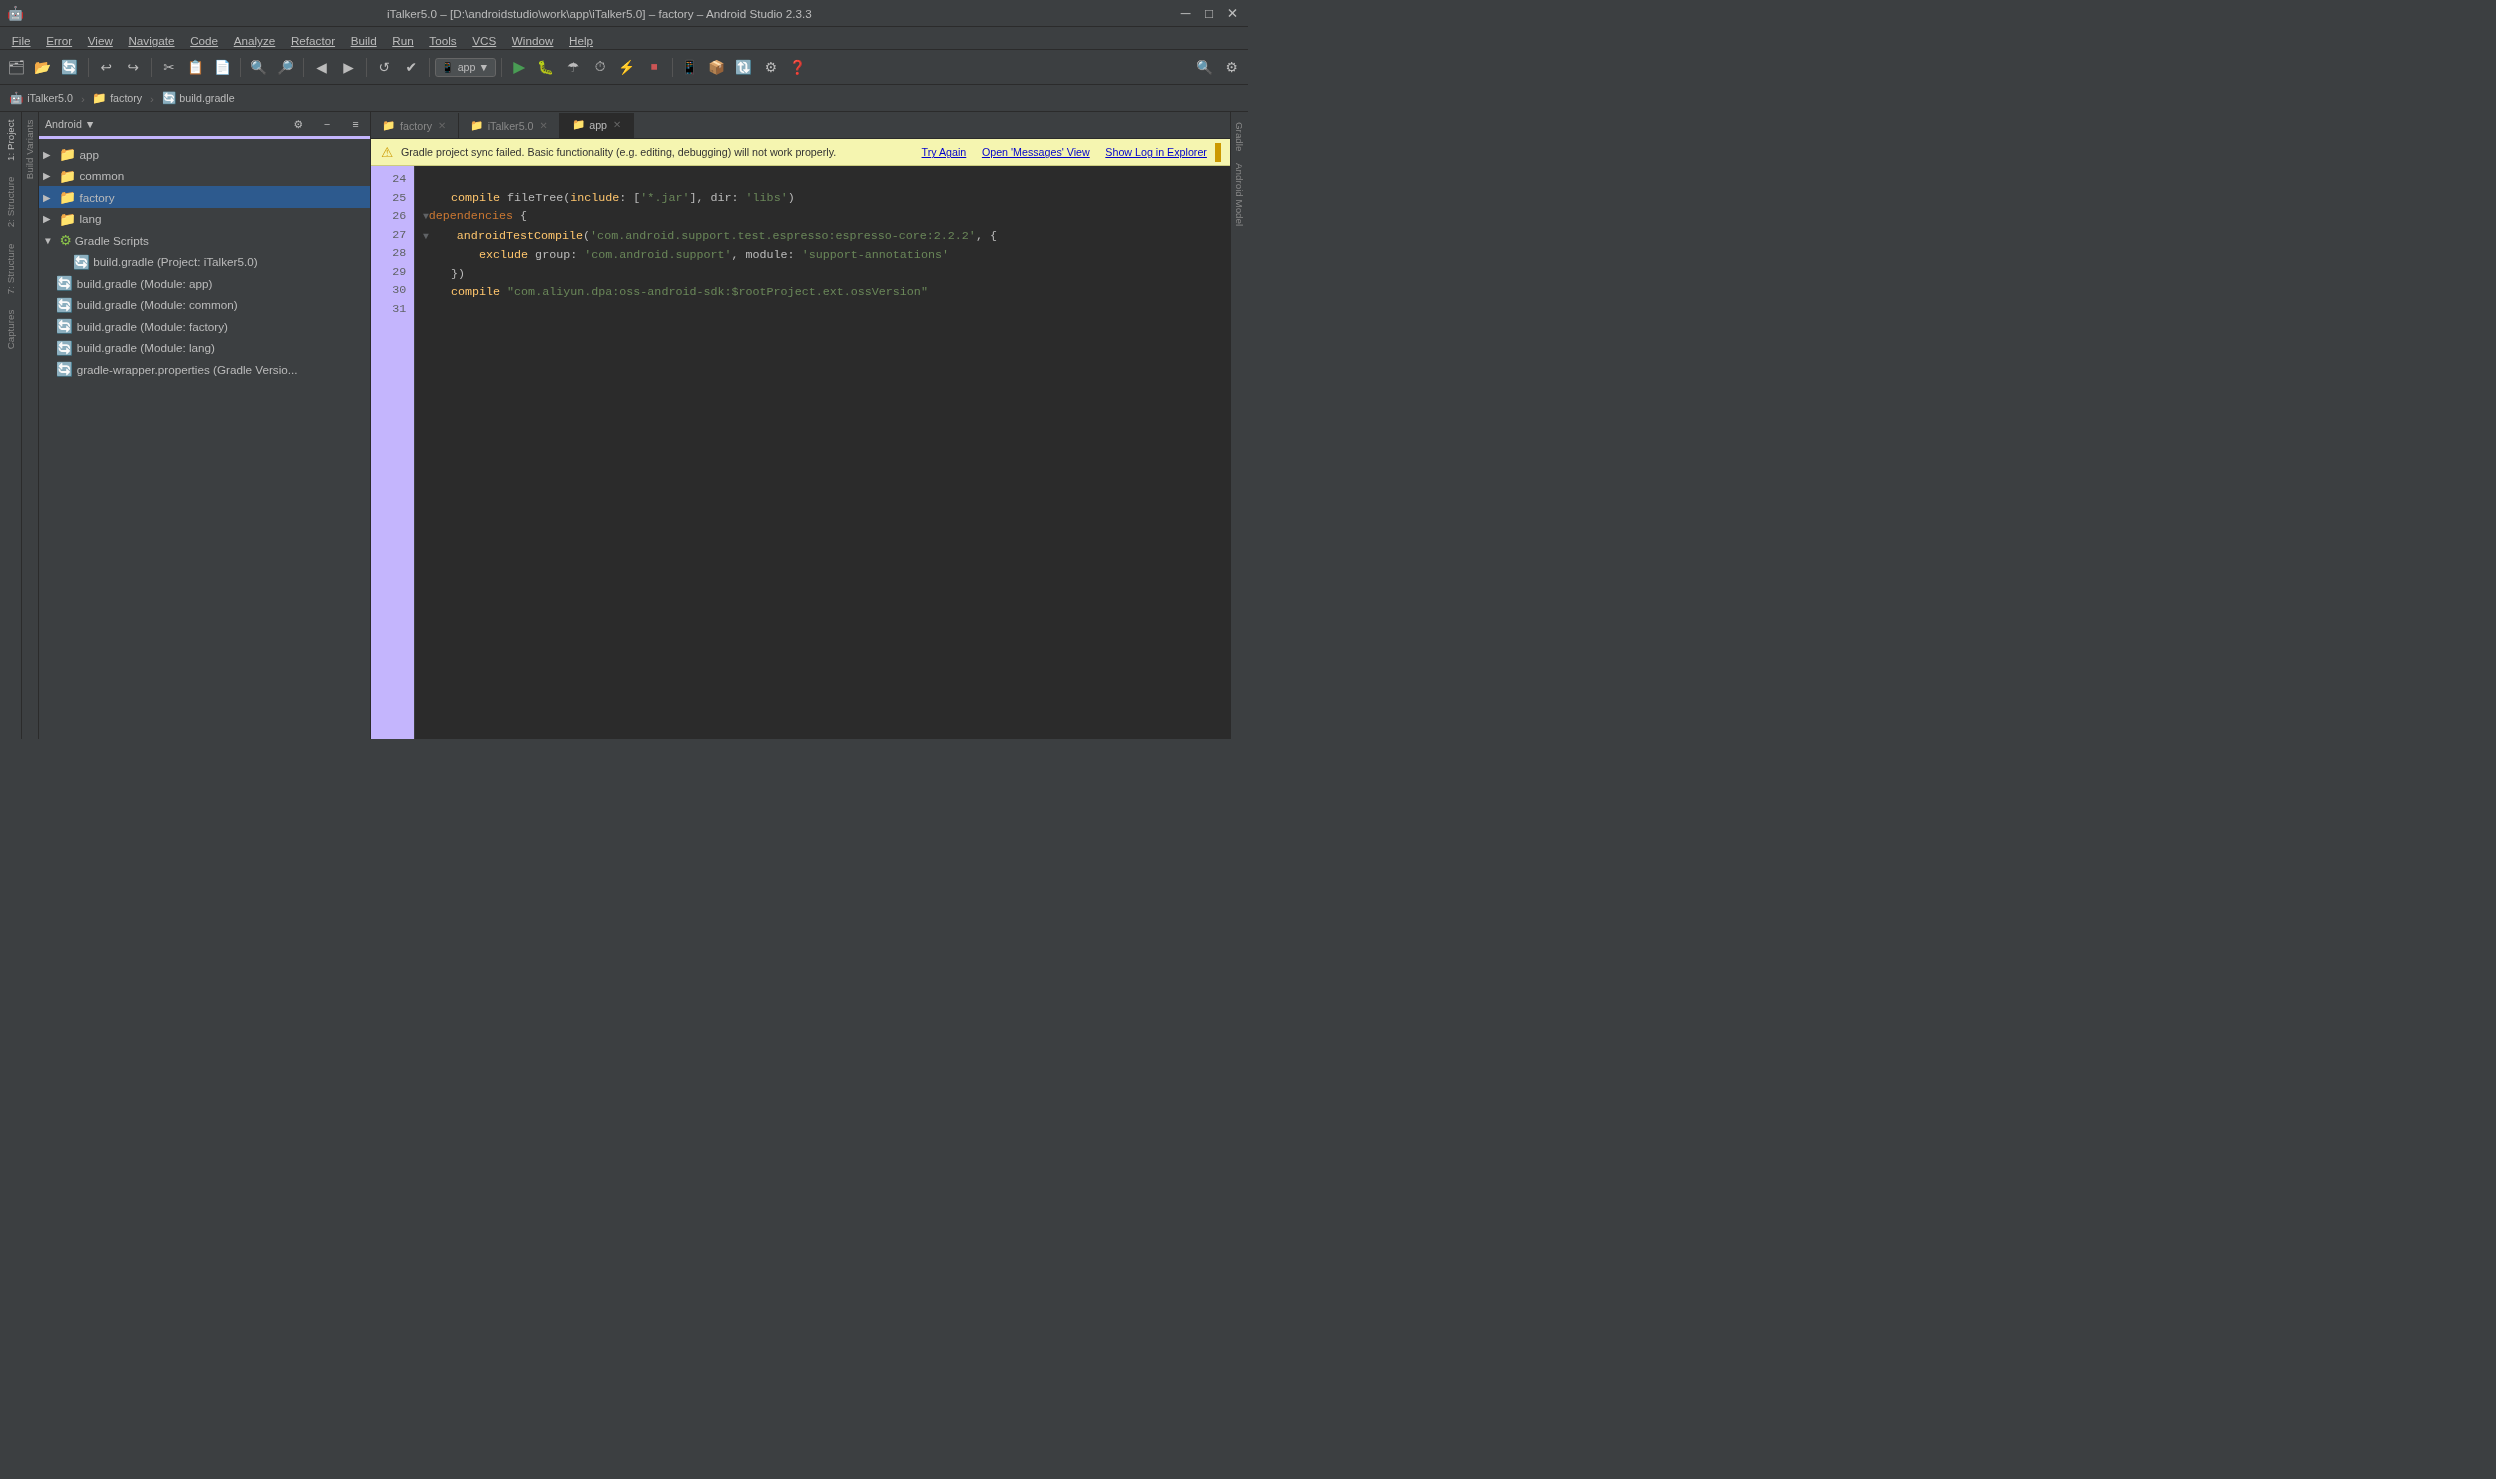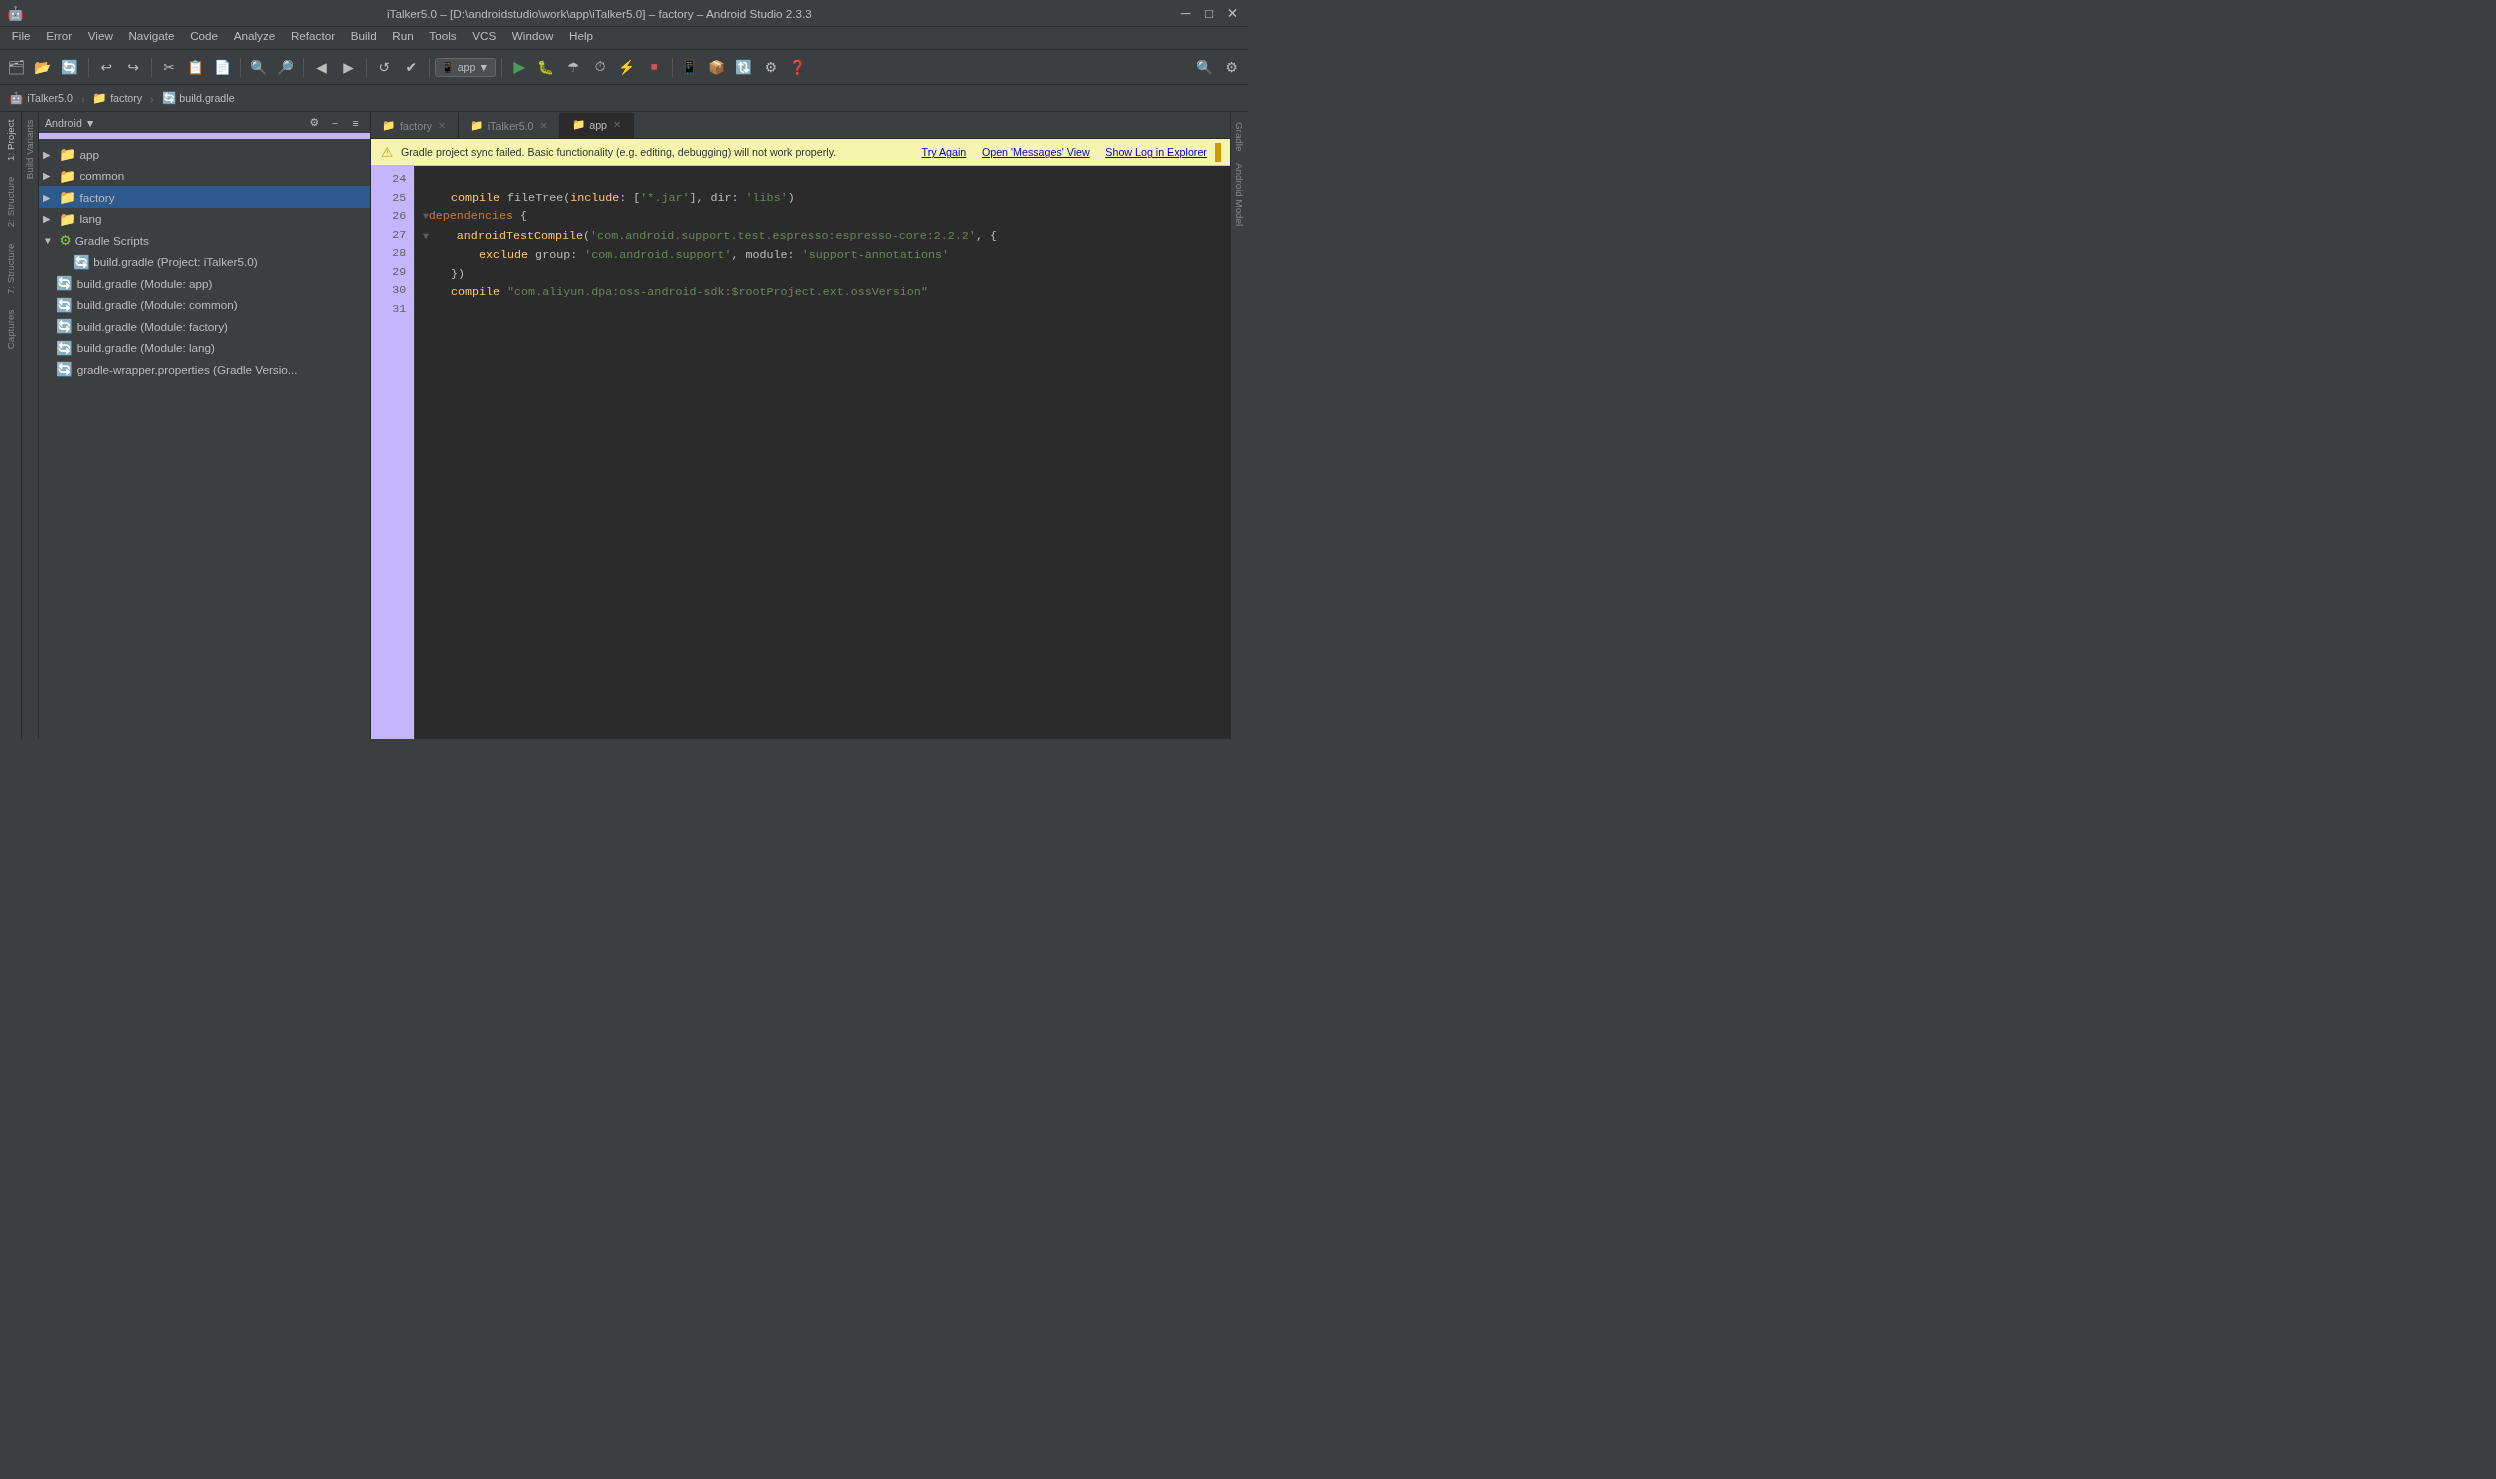--- a/index.html
+++ b/index.html
@@ -40,23 +40,24 @@
       color: #bbbbbb;
       cursor: pointer;
       margin-left: 3.9px;
     }
 
     
     #menu-bar {
       background: #3c3f41;
       height: 23.4px;
       display: flex;
-      align-items: flex-start;
+      align-items: flex-end;
       padding: 0 3.9px;
       border-bottom: 1px solid #2b2b2b;
+      text-decoration: underline;
     }
     .menu-item {
       padding: 2px 7.8px;
       font-size: 11.7px;
       color: #bbbbbb;
       cursor: pointer;
     }
 
     
     #toolbar {
@@ -154,22 +155,22 @@
       display: flex;
       flex-direction: column;
       border-right: 1px solid #2b2b2b;
     }
     #project-header {
       background: #3c3f41;
       height: 27px;
       display: flex;
       align-items: center;
       padding: 0 5.9px;
-      gap: 3px;
-      border-bottom: 6px solid #c4b5fd;
+      gap: 11px;
+      border-bottom: 3px solid #c4b5fd;
     }
     .project-tree {
       flex: 1;
       overflow-y: auto;
       padding: 3.9px 0;
     }
     .tree-item {
       display: flex;
       align-items: center;
       height: 21.5px;

